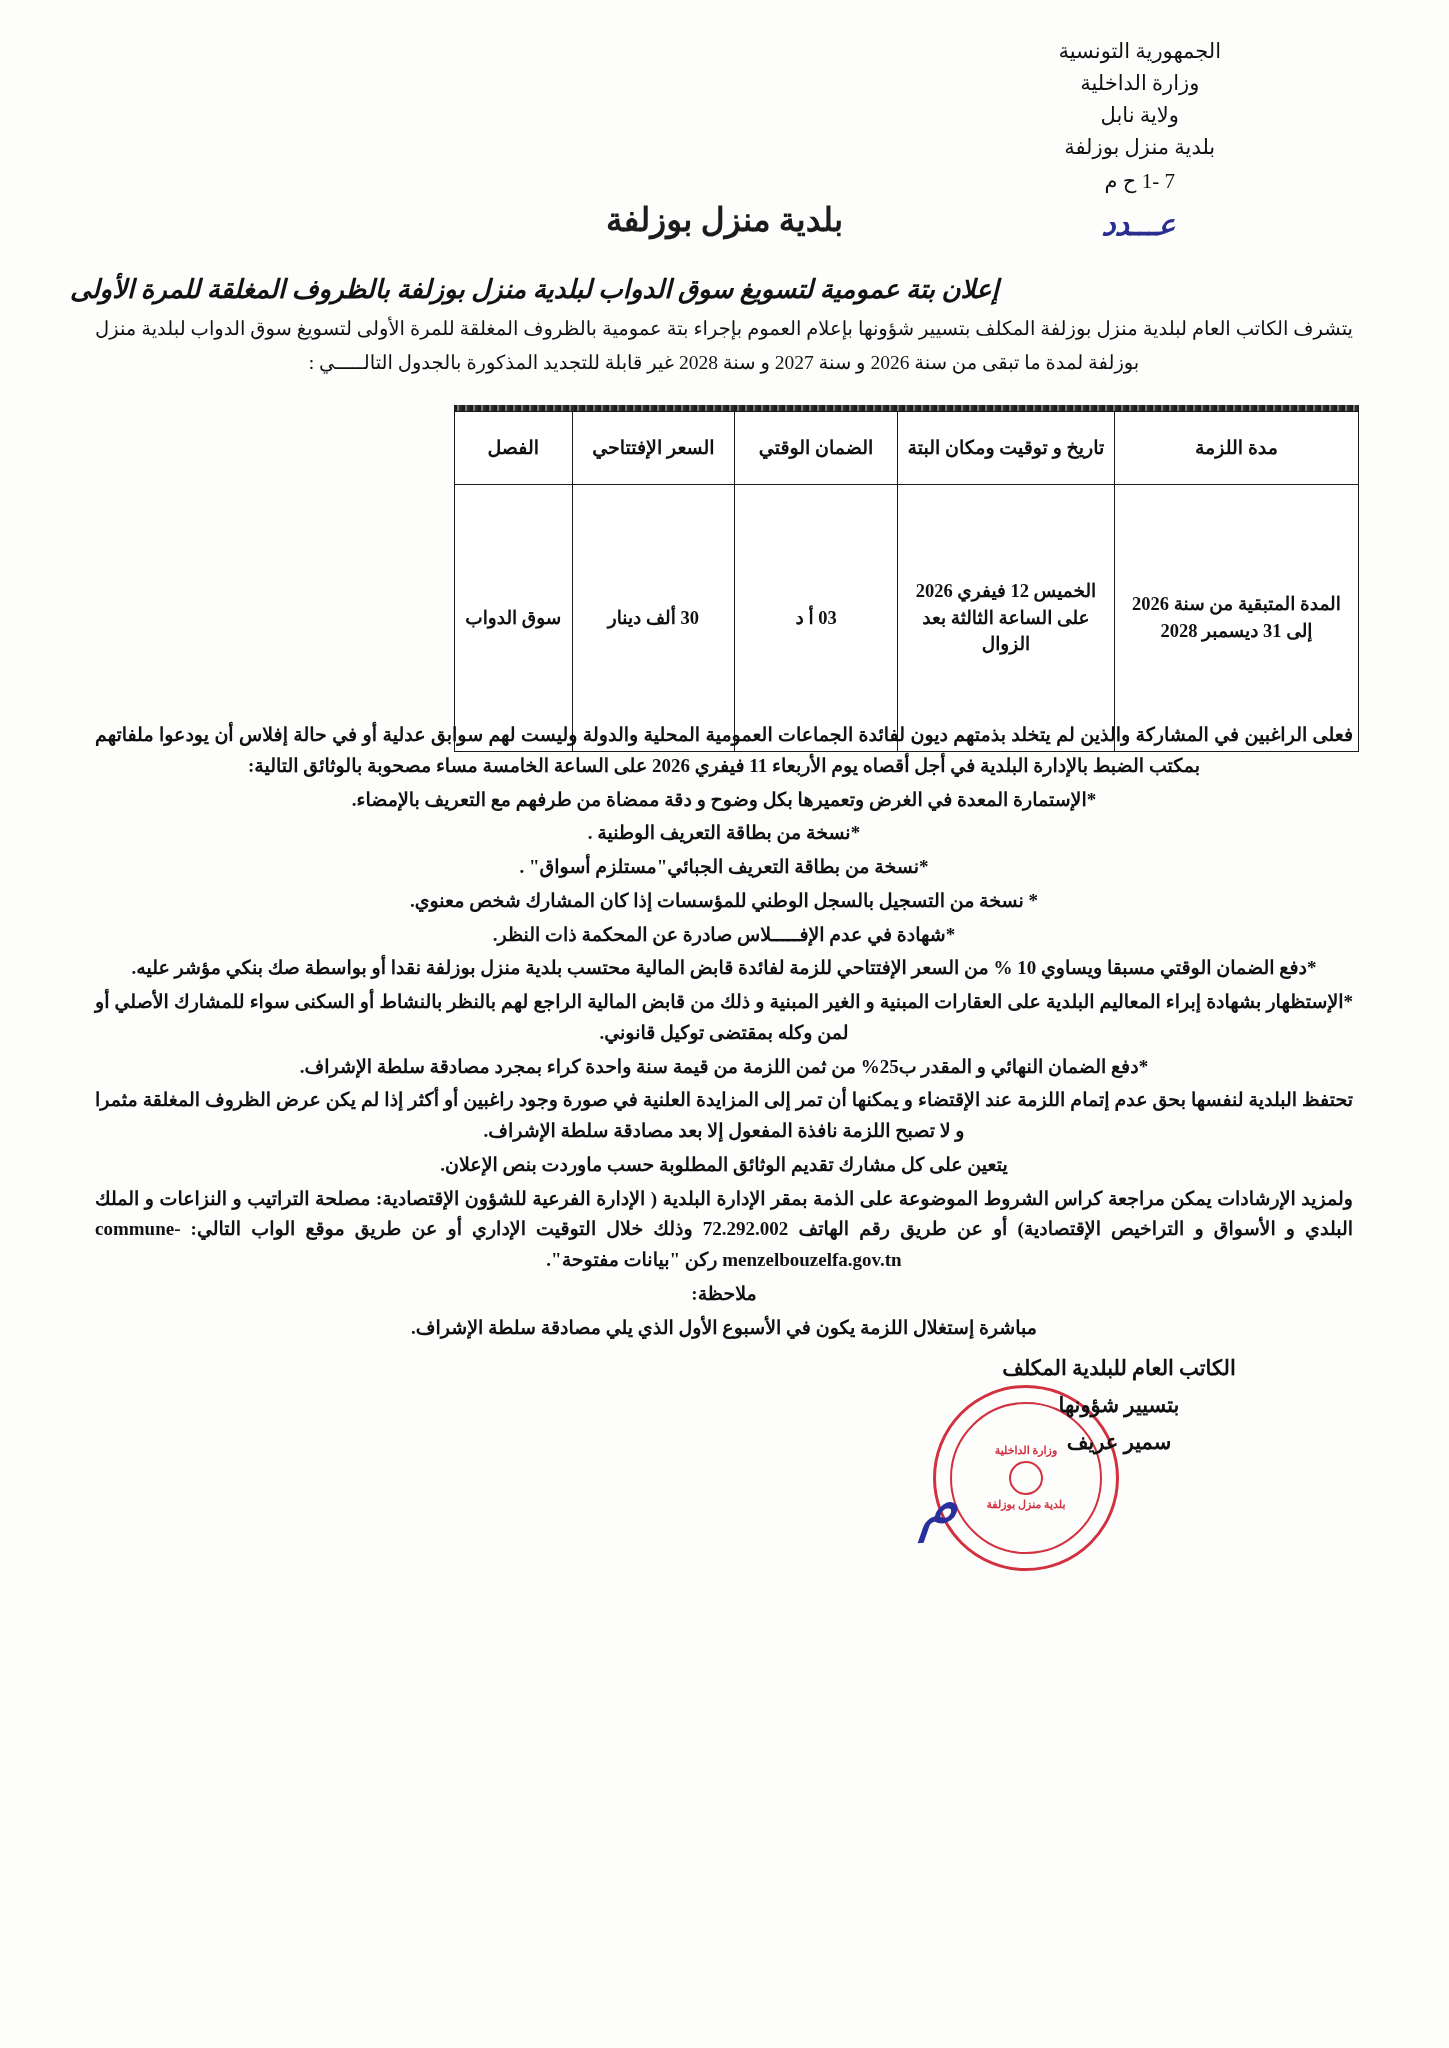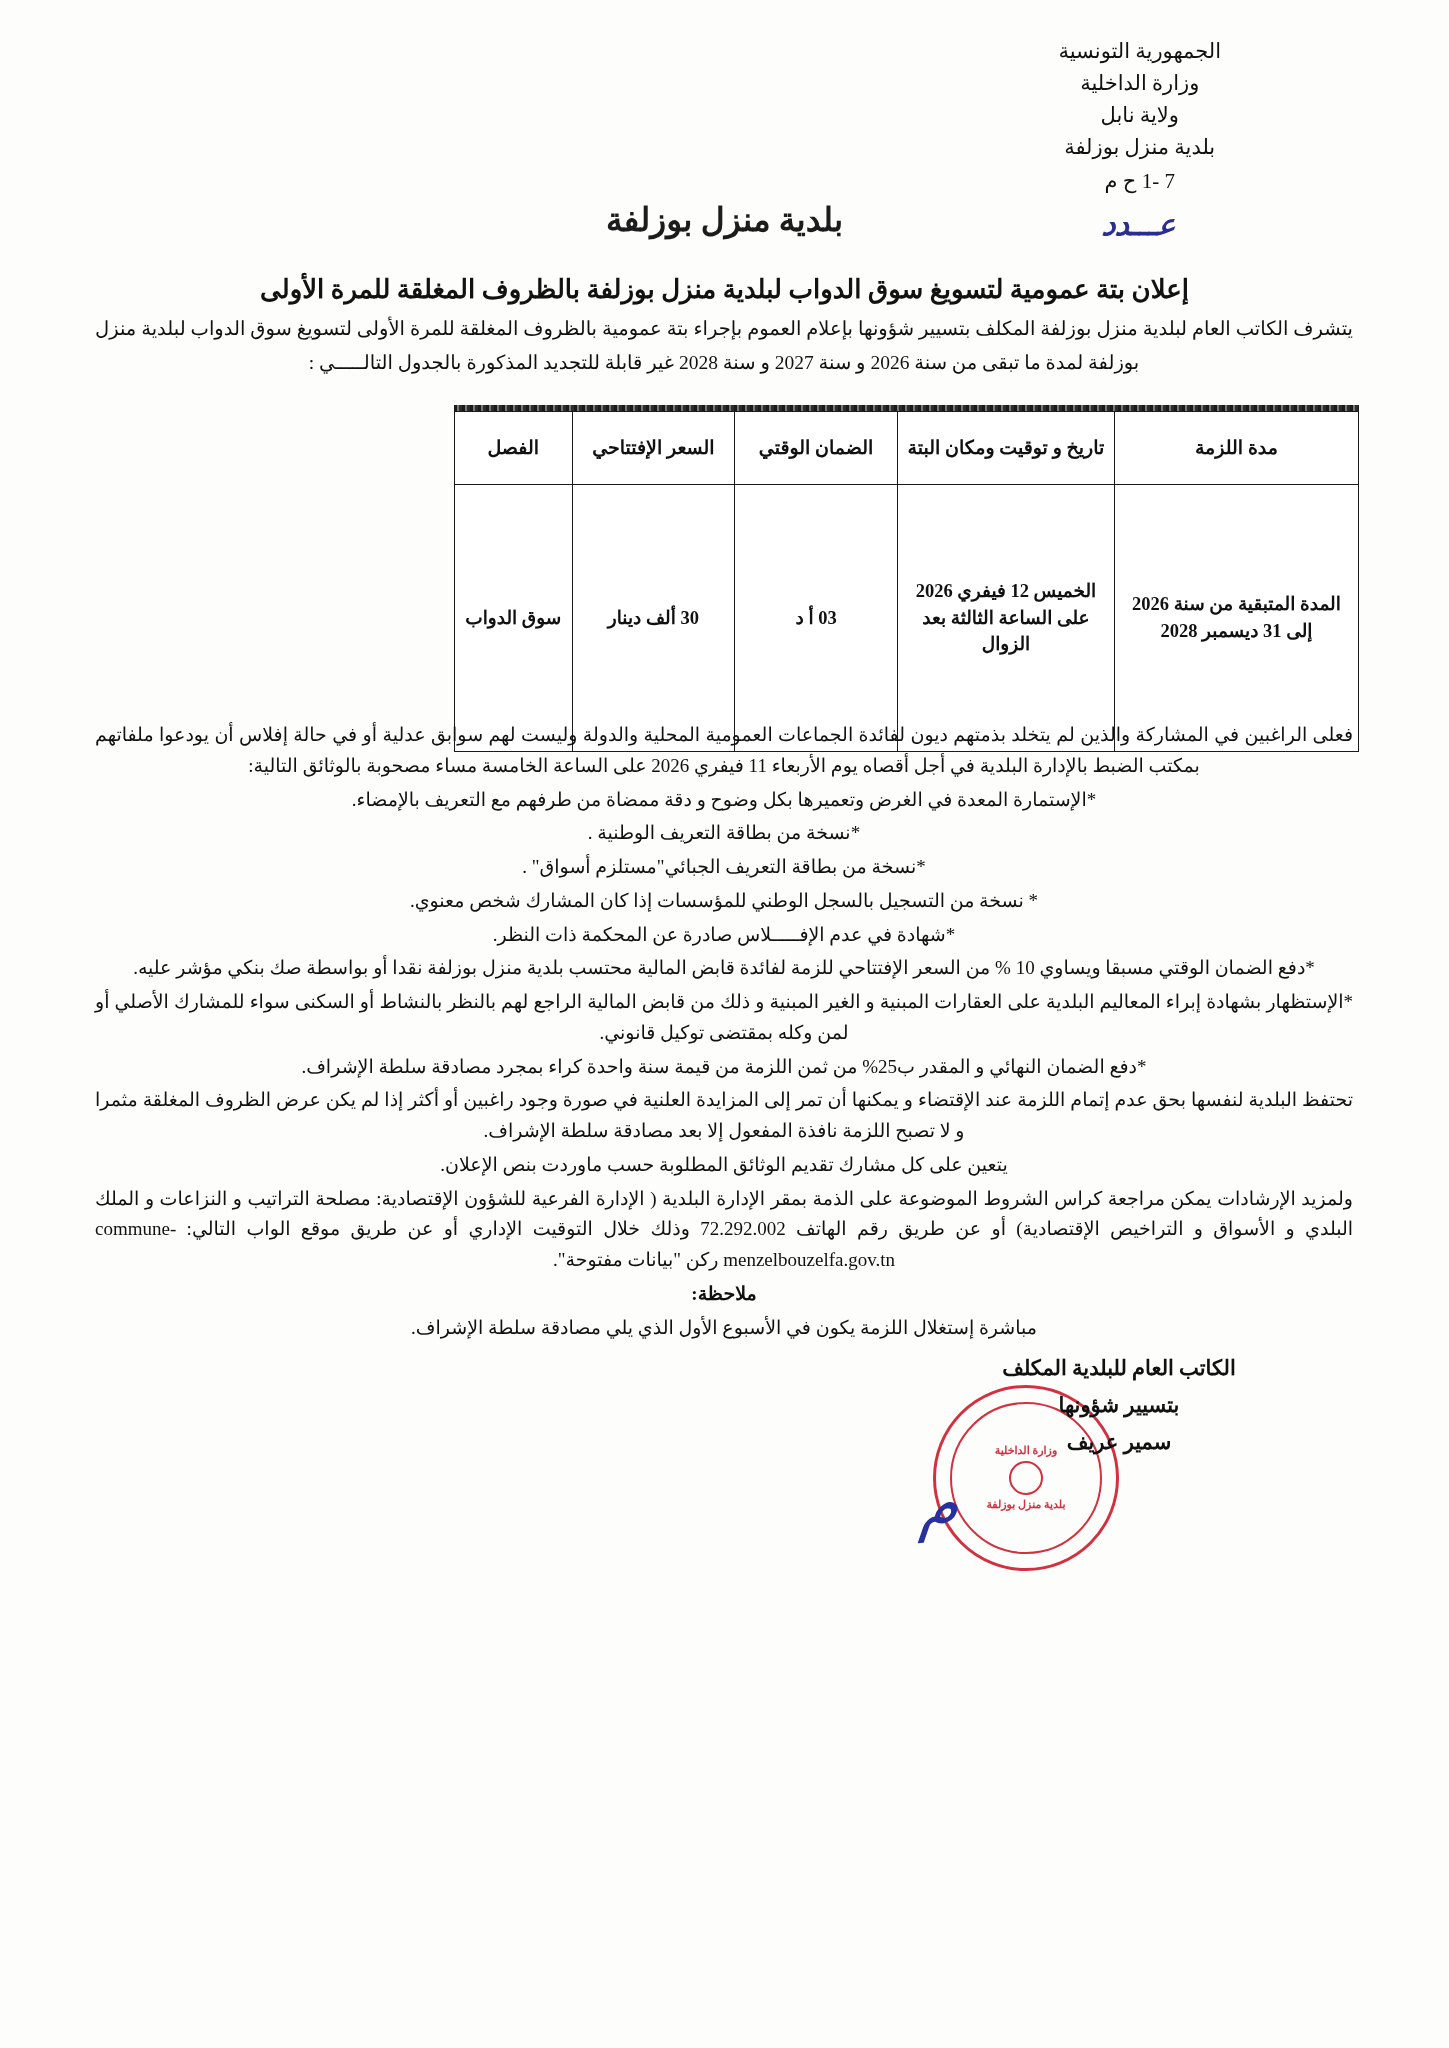--- a/index.html
+++ b/index.html
@@ -63,27 +63,28 @@
     font-size: 33px;
     font-weight: bold;
     letter-spacing: 0.5px;
     color: #1c1c1c;
   }
   .announce-title {
     position: absolute;
     top: 272px;
     left: 0;
     right: 0;
-    text-align: center;
+    text-align: left;
     font-size: 26px;
     font-weight: bold;
     color: #121212;
     padding: 0 70px;
     box-sizing: border-box;
     line-height: 1.35;
+    font-style: italic;
   }
 
   
   .intro {
     position: absolute;
     top: 312px;
     right: 96px;
     width: 1258px;
     font-size: 19.5px;
     line-height: 1.72;
@@ -142,20 +143,21 @@
     right: 96px;
     width: 1258px;
     direction: rtl;
     font-size: 19px;
     line-height: 1.62;
   }
   .body-text p {
     margin: 0 0 3px 0;
     text-align: justify;
     text-align-last: center;
+    font-weight: bold;
   }
   .body-text p.c { text-align: center; text-align-last: center; }
   .note-label { font-weight: bold; }
 
   
   .sign-block {
     position: absolute;
     top: 1350px;
     right: 120px;
     width: 420px;

